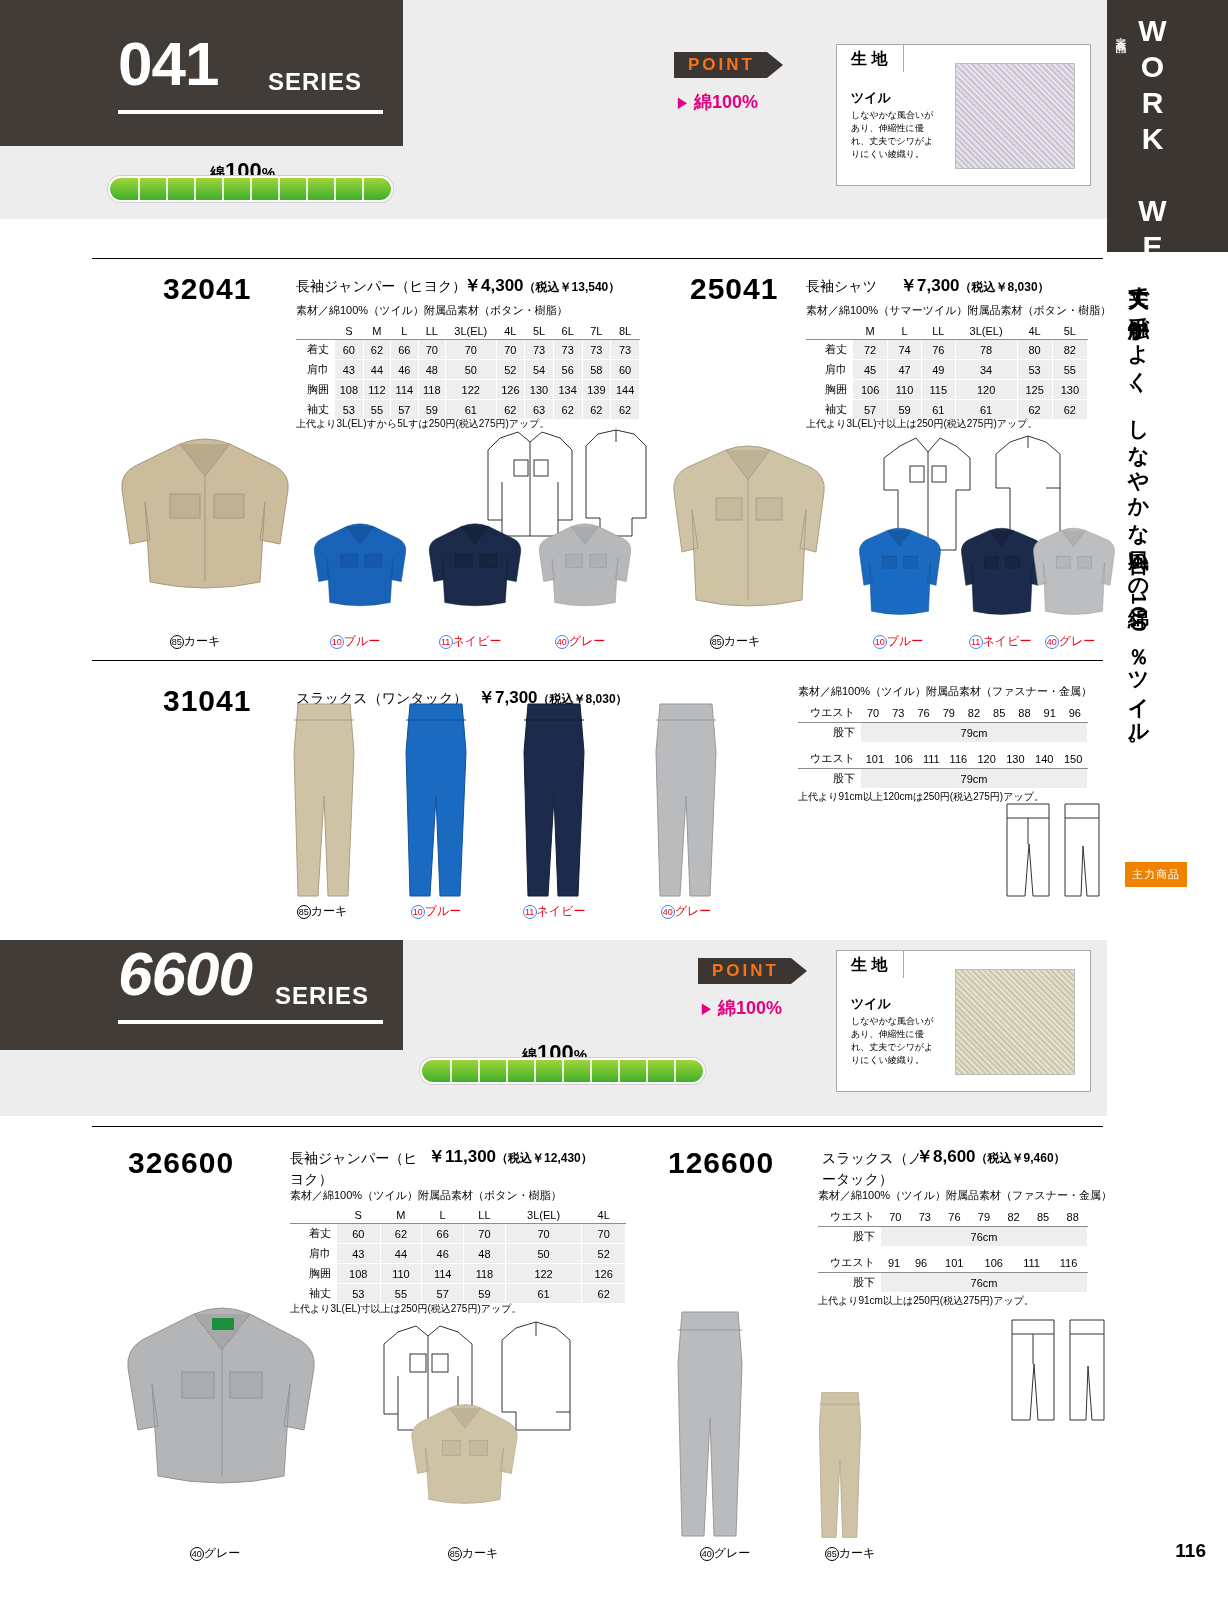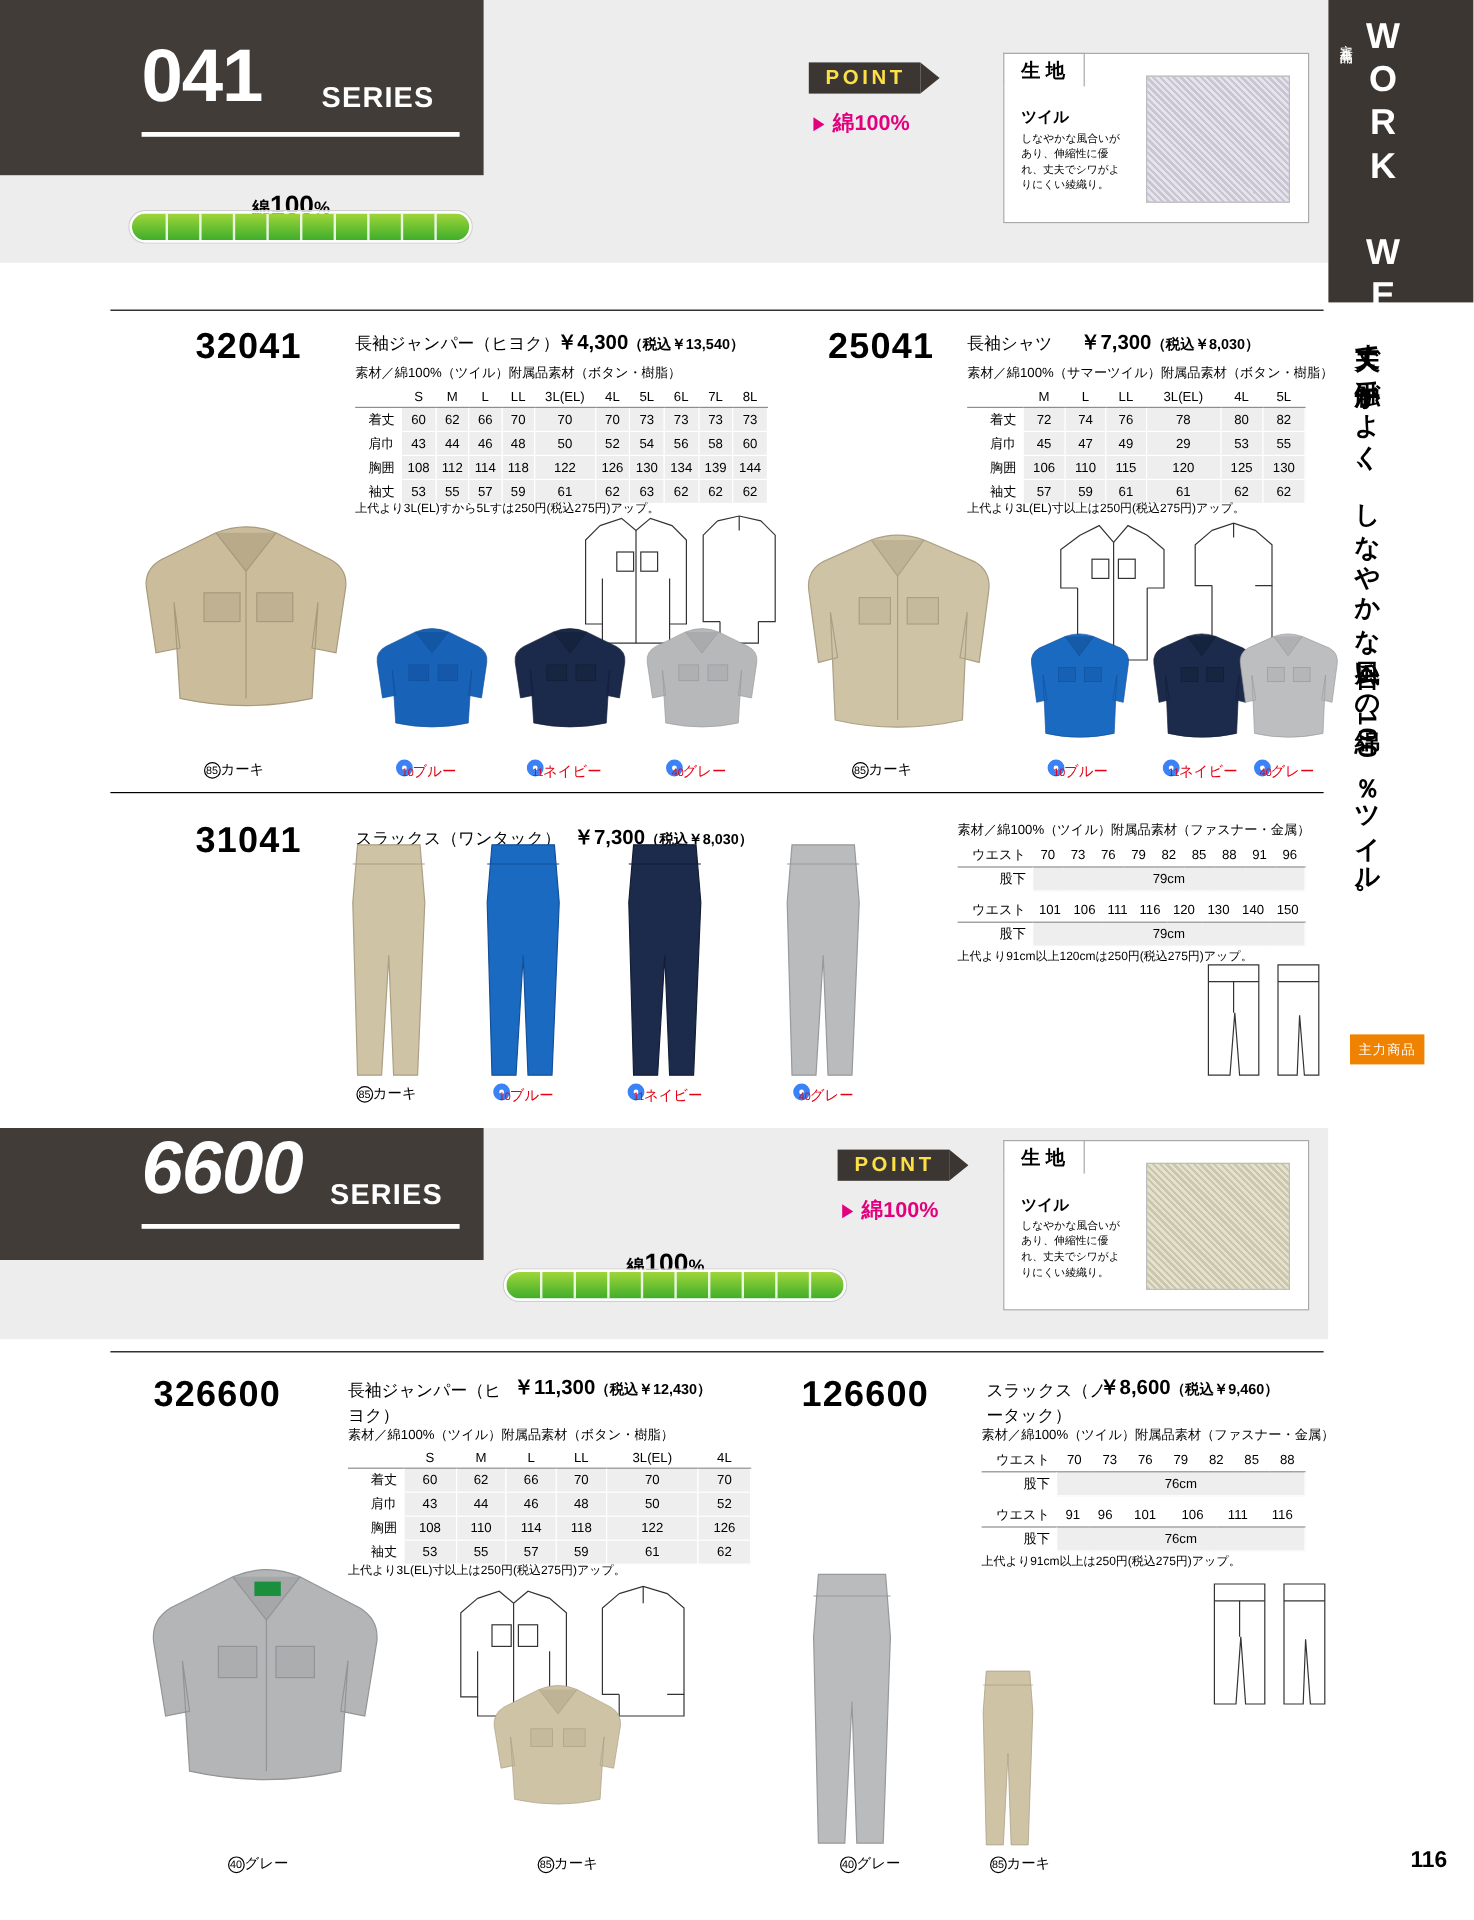--- a/index.html
+++ b/index.html
@@ -75,21 +75,21 @@
     position:absolute; height:26px; border-radius:13px;
     background:linear-gradient(180deg,#9fd53a,#3fae2a);
     border:2px solid #fff; box-shadow:0 0 0 1px #cfcfcf;
     overflow:hidden;
   }
   .cotton-bar i {
     position:absolute; top:0; bottom:0; width:2px; background:#ffffff; opacity:.85;
   }
 
   .point-tag {
-    position:absolute; height:26px; background:#3b3632; color:#fde047;
+    position:absolute; height:26px; background:#3b3632; color:#f97316;
     font-size:17px; font-weight:bold; letter-spacing:3px;
     padding:3px 12px 0 14px;
   }
   .point-tag:after{
     content:""; position:absolute; right:-16px; top:0;
     border-left:16px solid #3b3632;
     border-top:13px solid transparent; border-bottom:13px solid transparent;
   }
   .point-val {
     position:absolute; color:#e3007f; font-size:18px; font-weight:bold;
@@ -123,21 +123,21 @@
   }
   table.size td.hdr { background:#ffffff; text-align:right; padding-right:5px; font-weight:normal; }
   table.size tr.head td { background:#ffffff; border-bottom:1px solid #8d8d8d; }
 
   .note { position:absolute; font-size:10px; }
   .redbox {
     position:absolute; border:1px solid #e60012; border-radius:4px;
     color:#e60012; font-size:10px; line-height:1.5; padding:4px 6px;
   }
   .circ {
-    display:inline-block; border:5px solid #3b82f6; border-radius:50%;
+    display:inline-block; border:1px solid #3b82f6; border-radius:50%;
     width:14px; height:14px; line-height:13px; text-align:center; font-size:9px;
   }
   .circ-k {
     display:inline-block; border:1px solid #000; border-radius:50%;
     width:14px; height:14px; line-height:13px; text-align:center; font-size:9px;
   }
 
   .caption { position:absolute; font-size:12px; text-align:center; }
   .caption.red { color:#e60012; }
 
@@ -366,21 +366,21 @@
       <td>76</td>
       <td>78</td>
       <td>80</td>
       <td>82</td>
     </tr>
     <tr>
       <td class="hdr">肩巾</td>
       <td>45</td>
       <td>47</td>
       <td>49</td>
-      <td>29</td>
+      <td>34</td>
       <td>53</td>
       <td>55</td>
     </tr>
     <tr>
       <td class="hdr">胸囲</td>
       <td>106</td>
       <td>110</td>
       <td>115</td>
       <td>120</td>
       <td>125</td>

